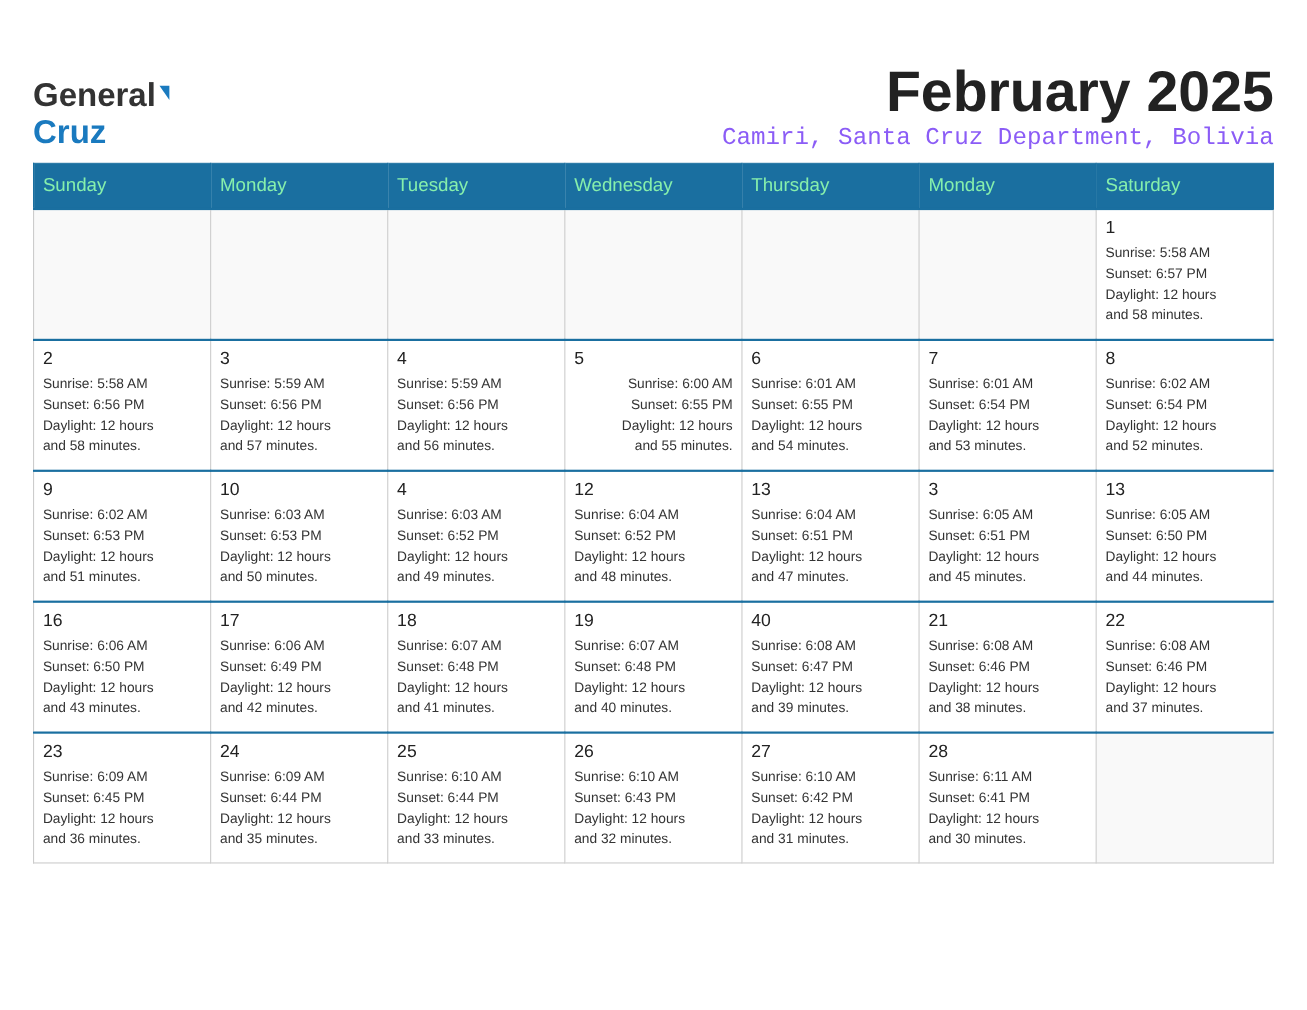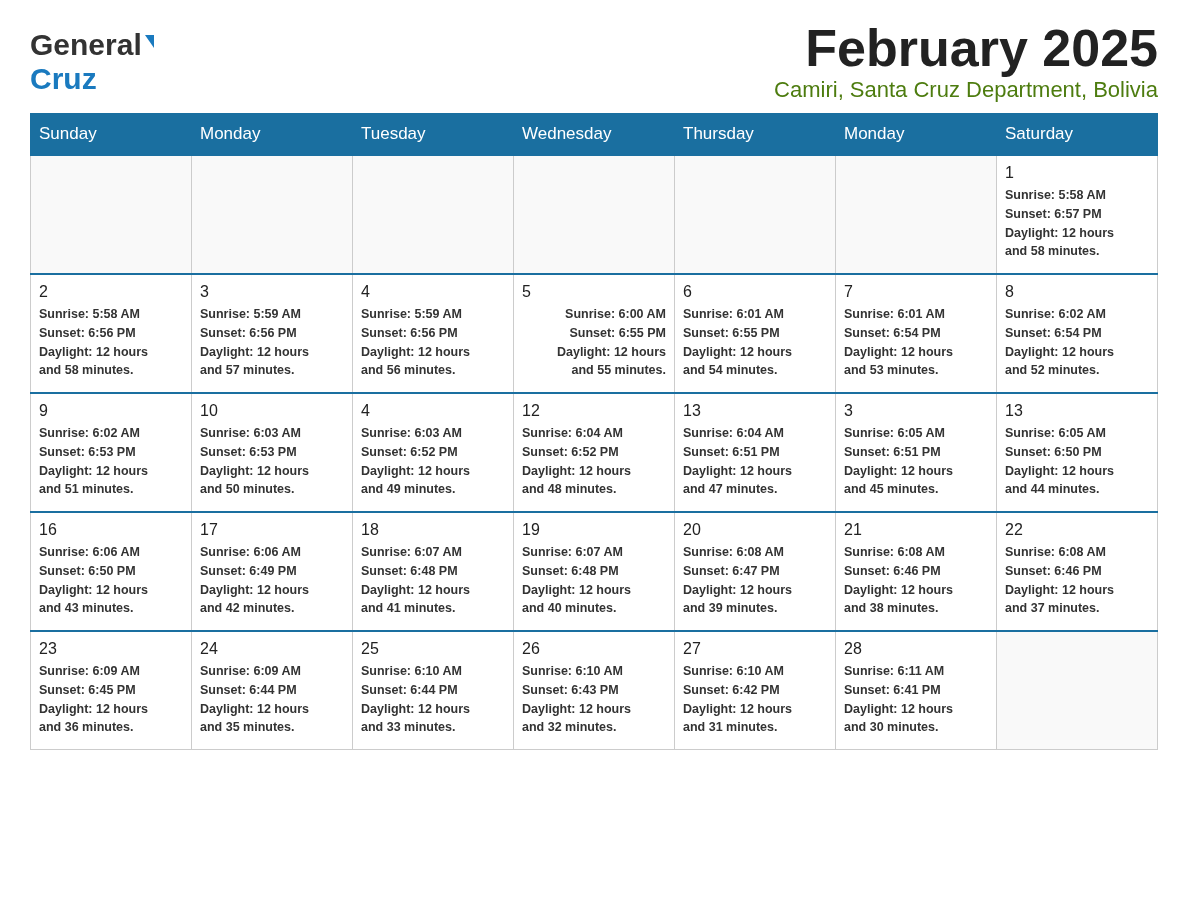--- a/index.html
+++ b/index.html
@@ -6,52 +6,54 @@
     body {
       font-family: Arial, sans-serif;
       background: #fff;
       padding: 20px 30px;
       width: 1188px;
       min-height: 918px;
     }
     .header {
       display: flex;
       justify-content: space-between;
-      align-items: center;
+      align-items: flex-end;
       margin-bottom: 10px;
     }
     .logo {
       display: flex;
       flex-direction: column;
       align-items: flex-start;
     }
     .title-block {
       text-align: right;
+      margin-top: 36px;
     }
     .title-block h1 {
       font-size: 52px;
       font-weight: bold;
       color: #222;
       line-height: 1.1;
     }
     .title-block h2 {
       font-size: 22px;
       font-weight: normal;
-      color: #4d7c0f;
+      color: #8b5cf6;
+      font-family: Liberation Mono, monospace;
     }
     .calendar {
       width: 100%;
       border-collapse: collapse;
       margin-top: 8px;
     }
     .calendar thead tr {
       background-color: #1a6fa0;
     }
     .calendar thead th {
-      color: #ffffff;
+      color: #86efac;
       font-size: 17px;
       font-weight: normal;
       padding: 10px 8px;
       text-align: left;
       border: 1px solid #1a6fa0;
     }
     .calendar tbody tr {
       border-top: 2px solid #1a6fa0;
     }
     .calendar tbody td {
@@ -68,21 +70,20 @@
       font-size: 16px;
       font-weight: normal;
       display: block;
       margin-bottom: 4px;
       color: #222;
     }
     .day-info {
       font-size: 12.5px;
       line-height: 1.5;
       color: #333;
-      font-weight: bold;
     }
     .empty-cell {
       background: #f9f9f9;
     }
     .logo-row {
       display: flex;
       align-items: center;
     }
     .logo-text-general {
       font-size: 30px;
@@ -265,21 +266,21 @@
 and 41 minutes.</div>
         </td>
         <td>
           <span class="day-num">19</span>
           <div class="day-info" style="white-space: pre-line;">Sunrise: 6:07 AM
 Sunset: 6:48 PM
 Daylight: 12 hours
 and 40 minutes.</div>
         </td>
         <td>
-          <span class="day-num">20</span>
+          <span class="day-num">40</span>
           <div class="day-info" style="white-space: pre-line;">Sunrise: 6:08 AM
 Sunset: 6:47 PM
 Daylight: 12 hours
 and 39 minutes.</div>
         </td>
         <td>
           <span class="day-num">21</span>
           <div class="day-info" style="white-space: pre-line;">Sunrise: 6:08 AM
 Sunset: 6:46 PM
 Daylight: 12 hours

